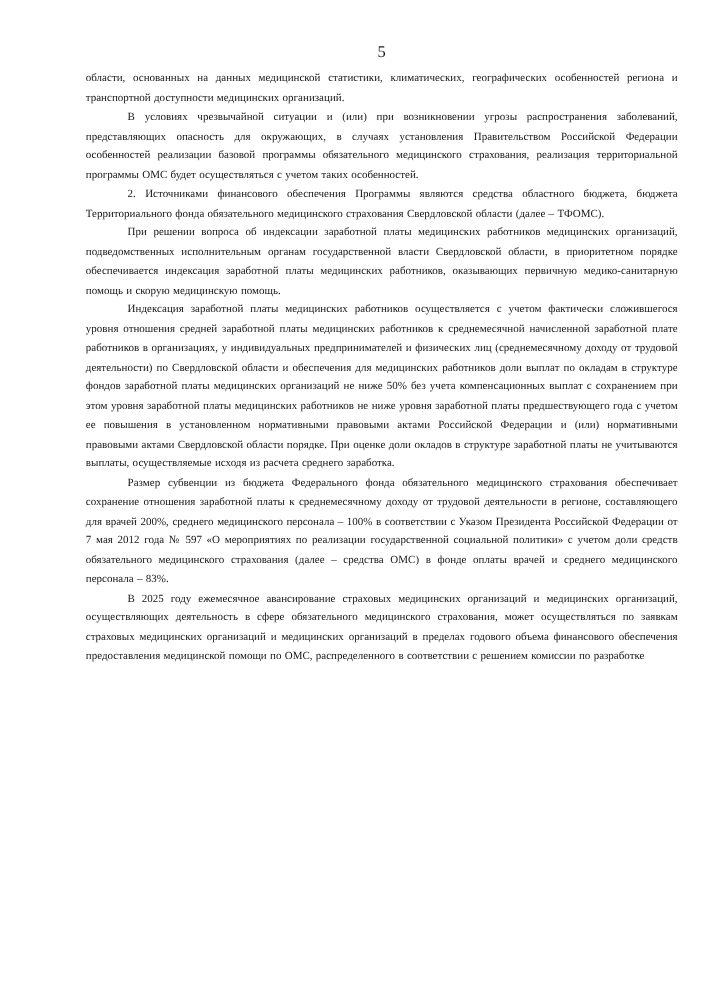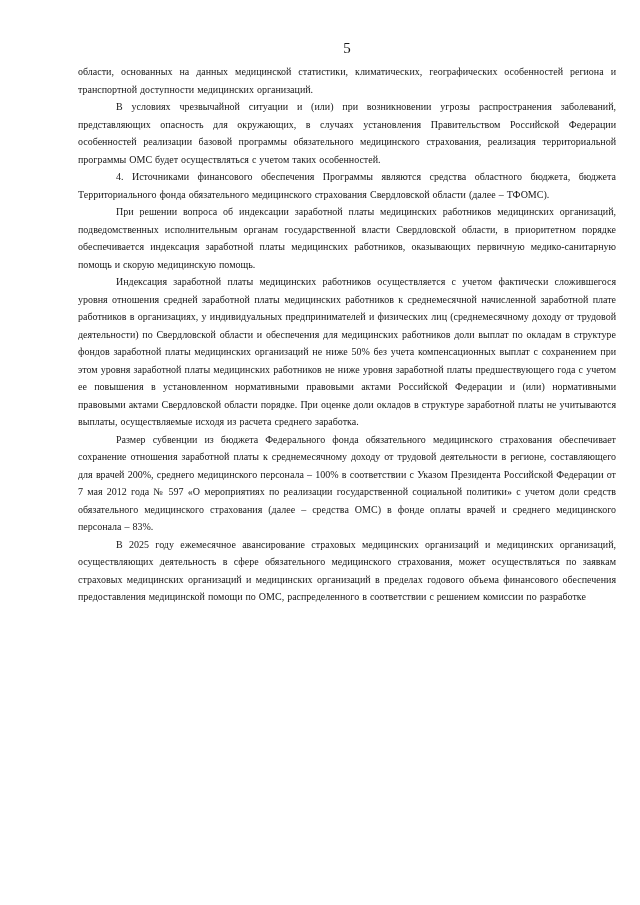--- a/index.html
+++ b/index.html
@@ -46,19 +46,19 @@
   }
 </style>
 </head>
 <body>
 
 <div class="page">
   <div class="page-number">5</div>
   <div class="content">
     <p class="continuation">области, основанных на данных медицинской статистики, климатических, географических особенностей региона и транспортной доступности медицинских организаций.</p>
     <p>В условиях чрезвычайной ситуации и (или) при возникновении угрозы распространения заболеваний, представляющих опасность для окружающих, в случаях установления Правительством Российской Федерации особенностей реализации базовой программы обязательного медицинского страхования, реализация территориальной программы ОМС будет осуществляться с учетом таких особенностей.</p>
-    <p>4. Источниками финансового обеспечения Программы являются средства областного бюджета, бюджета Территориального фонда обязательного медицинского страхования Свердловской области (далее – ТФОМС).</p>
+    <p>2. Источниками финансового обеспечения Программы являются средства областного бюджета, бюджета Территориального фонда обязательного медицинского страхования Свердловской области (далее – ТФОМС).</p>
     <p>При решении вопроса об индексации заработной платы медицинских работников медицинских организаций, подведомственных исполнительным органам государственной власти Свердловской области, в приоритетном порядке обеспечивается индексация заработной платы медицинских работников, оказывающих первичную медико-санитарную помощь и скорую медицинскую помощь.</p>
     <p>Индексация заработной платы медицинских работников осуществляется с учетом фактически сложившегося уровня отношения средней заработной платы медицинских работников к среднемесячной начисленной заработной плате работников в организациях, у индивидуальных предпринимателей и физических лиц (среднемесячному доходу от трудовой деятельности) по Свердловской области и обеспечения для медицинских работников доли выплат по окладам в структуре фондов заработной платы медицинских организаций не ниже 50% без учета компенсационных выплат с сохранением при этом уровня заработной платы медицинских работников не ниже уровня заработной платы предшествующего года с учетом ее повышения в установленном нормативными правовыми актами Российской Федерации и (или) нормативными правовыми актами Свердловской области порядке. При оценке доли окладов в структуре заработной платы не учитываются выплаты, осуществляемые исходя из расчета среднего заработка.</p>
     <p>Размер субвенции из бюджета Федерального фонда обязательного медицинского страхования обеспечивает сохранение отношения заработной платы к среднемесячному доходу от трудовой деятельности в регионе, составляющего для врачей 200%, среднего медицинского персонала – 100% в соответствии с Указом Президента Российской Федерации от 7 мая 2012 года № 597 «О мероприятиях по реализации государственной социальной политики» с учетом доли средств обязательного медицинского страхования (далее – средства ОМС) в фонде оплаты врачей и среднего медицинского персонала – 83%.</p>
     <p>В 2025 году ежемесячное авансирование страховых медицинских организаций и медицинских организаций, осуществляющих деятельность в сфере обязательного медицинского страхования, может осуществляться по заявкам страховых медицинских организаций и медицинских организаций в пределах годового объема финансового обеспечения предоставления медицинской помощи по ОМС, распределенного в соответствии с решением комиссии по разработке</p>
   </div>
 </div>
 
 </body></html>

